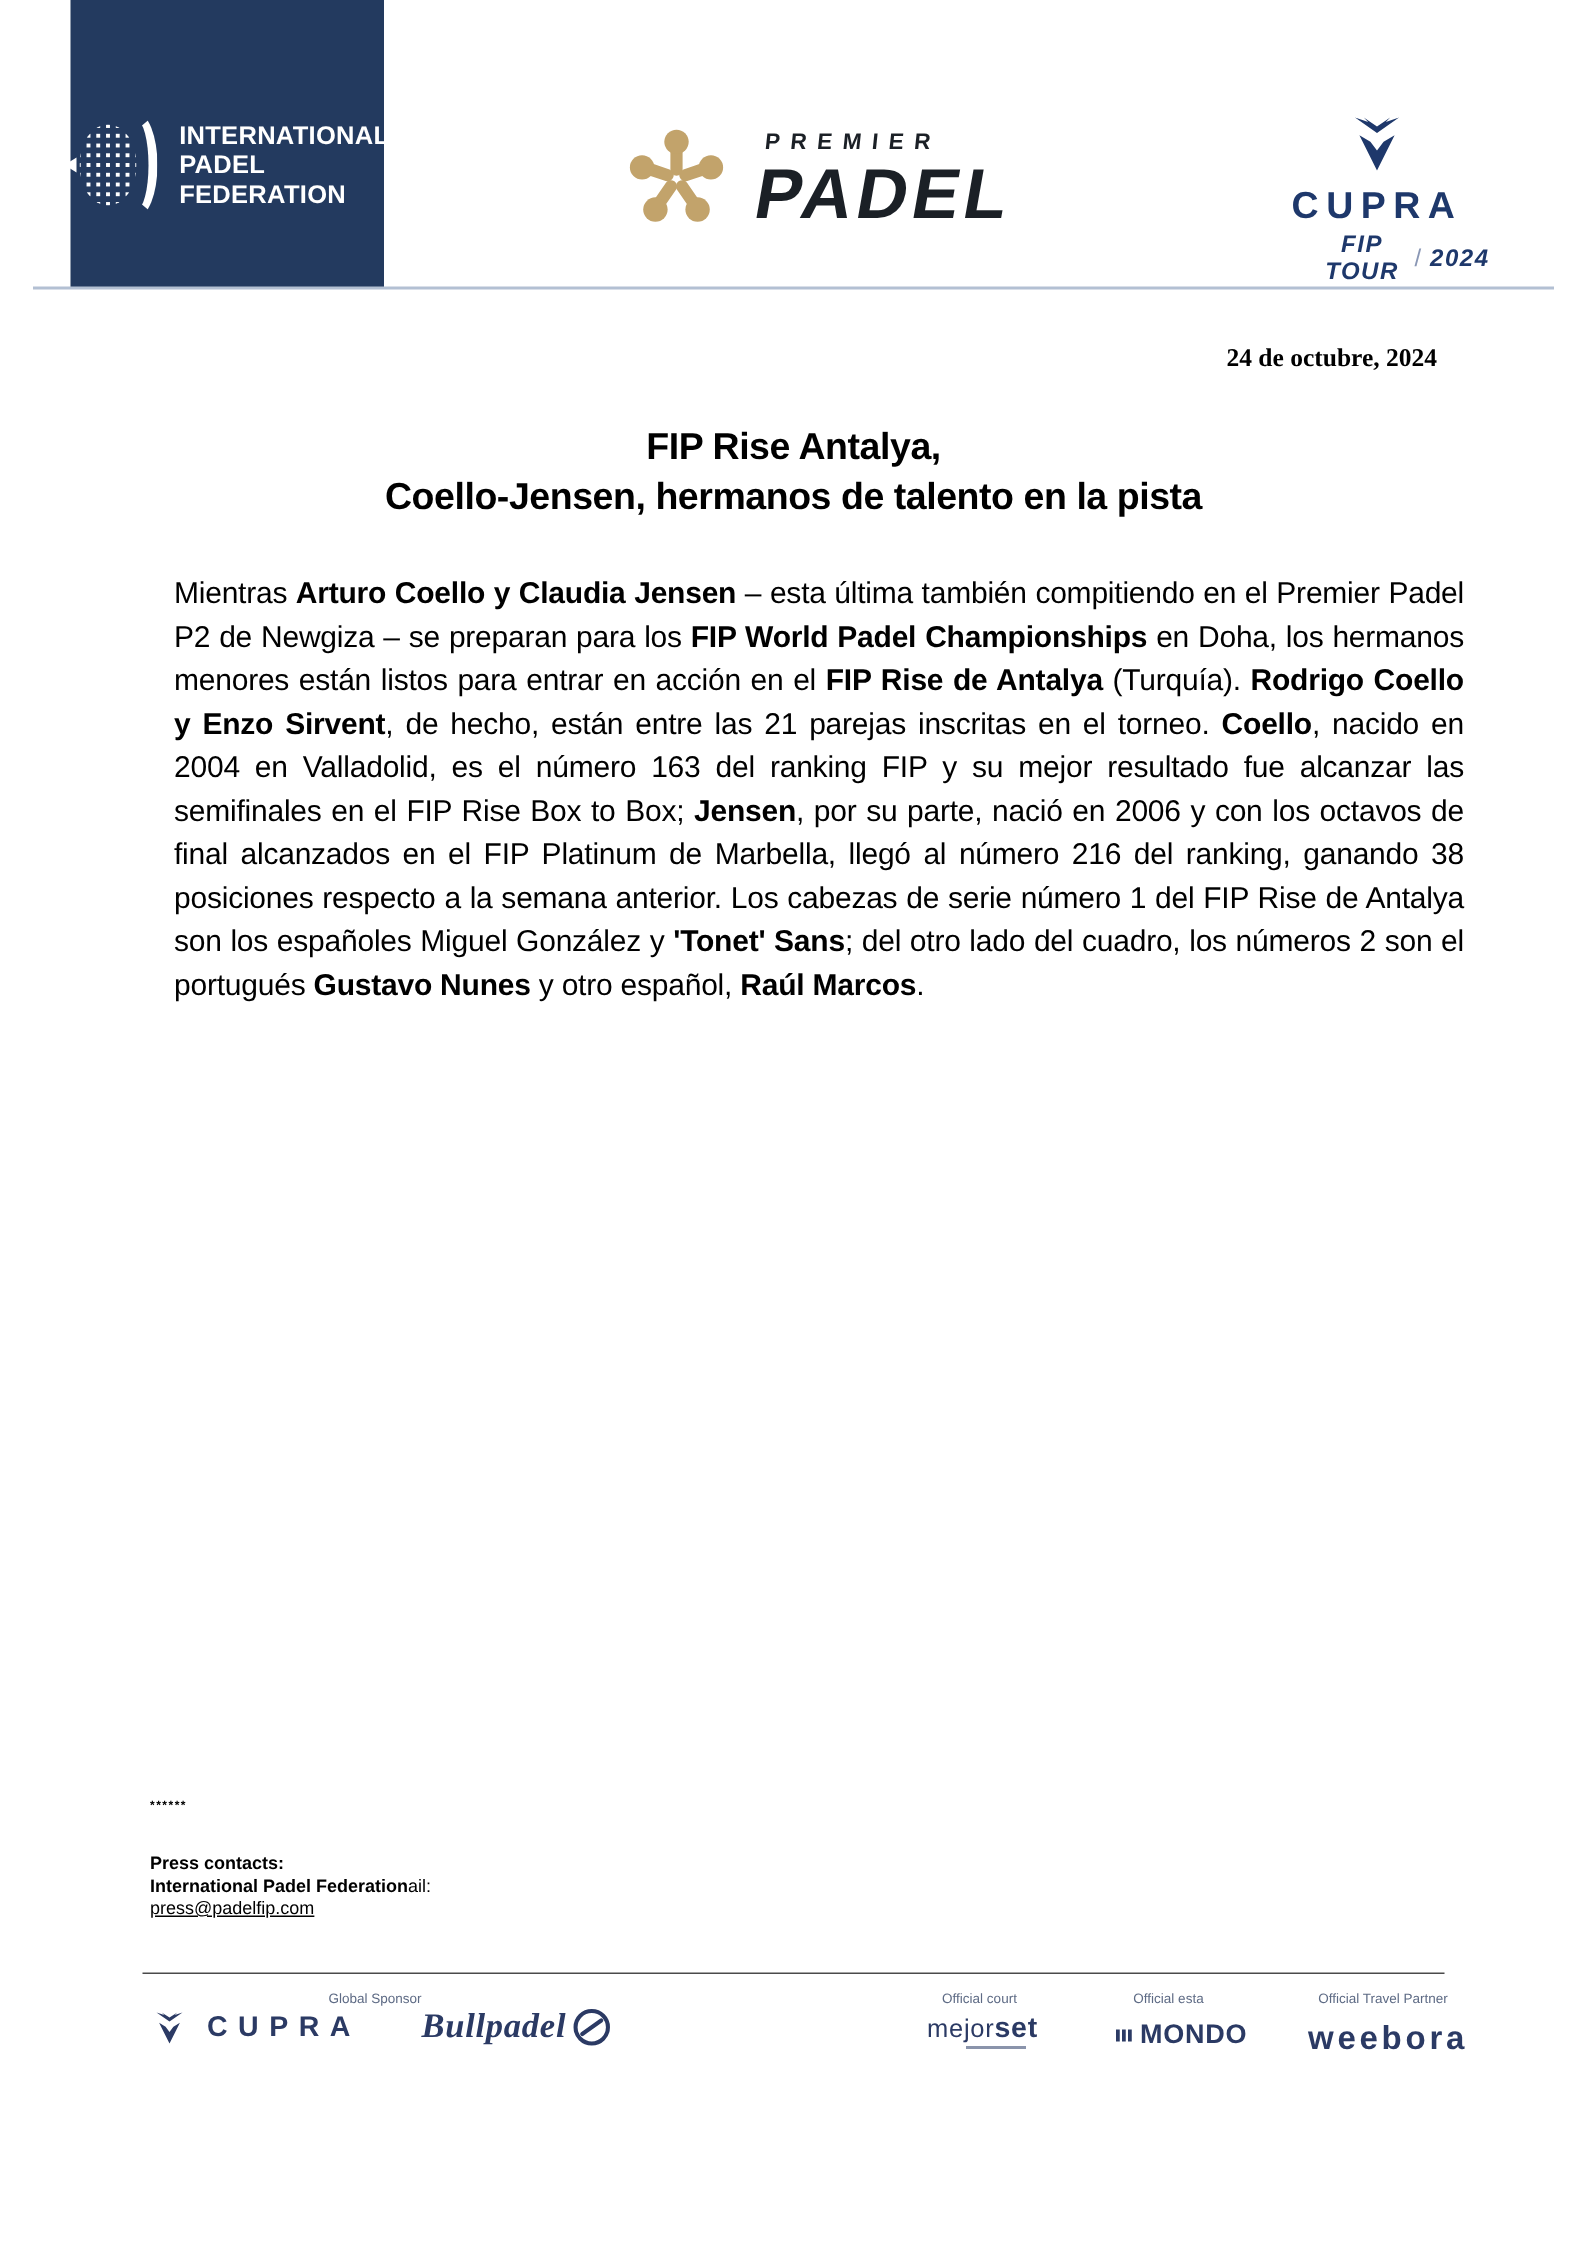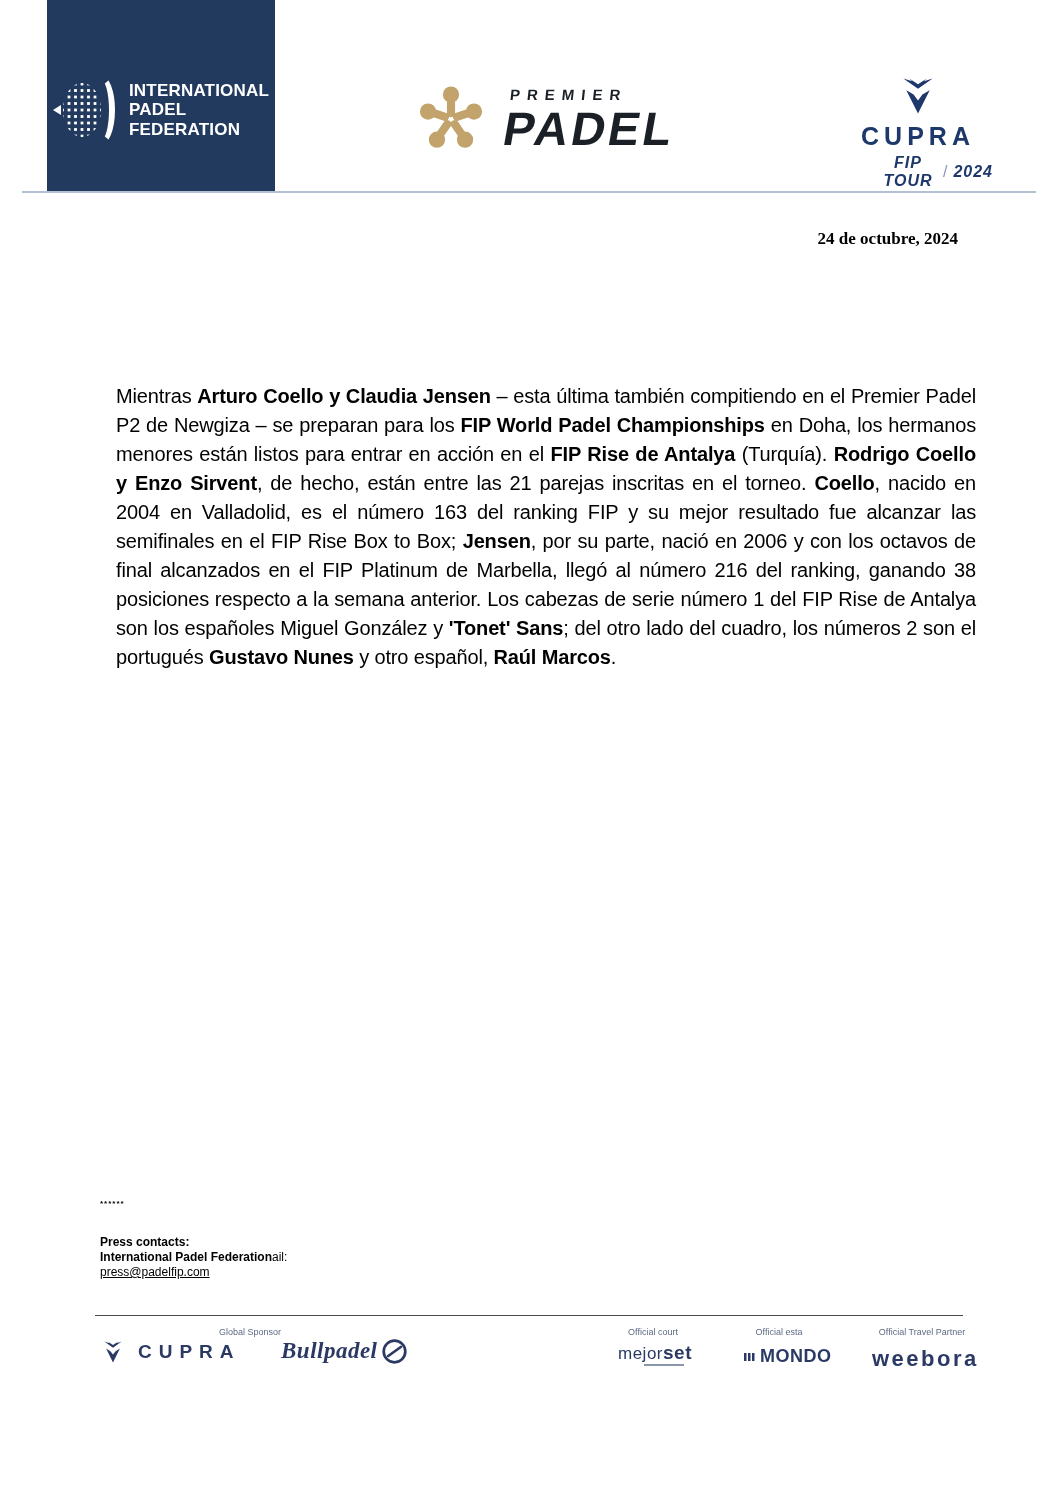--- a/index.html
+++ b/index.html
@@ -5,21 +5,21 @@
   :root{
     --navy:#233a5f; --gold:#c2a36b; --premier-dark:#1b2026;
     --cupra-navy:#1e386b; --footer-navy:#2b3a64; --rule-blue:#b3c0d3;
   }
   *{box-sizing:border-box;}
   html,body{margin:0;padding:0;}
   body{width:1058px;height:1497px;position:relative;background:#ffffff;
        font-family:"Liberation Sans", sans-serif;color:#000;overflow:hidden;}
 
   
-  .ipf-box{position:absolute;left:47px;top:0;width:228px;height:192px;background:var(--navy);
+  .ipf-box{position:absolute;left:47px;top:0;width:209px;height:192px;background:var(--navy);
            display:flex;align-items:center;justify-content:center;}
   .ipf-logo{display:flex;align-items:center;gap:12px;margin-top:28px;}
   .ipf-mark{position:relative;width:64px;height:70px;}
   .ipf-tri{position:absolute;left:0;top:30px;width:0;height:0;
            border-top:5px solid transparent;border-bottom:5px solid transparent;
            border-right:8px solid #fff;}
   .ipf-dots{position:absolute;left:10px;top:8px;width:38px;height:54px;border-radius:50%;
             background-image:radial-gradient(circle,#fff 1.4px,transparent 1.6px);
             background-size:6.5px 6.5px;background-position:center;}
   .ipf-arc{position:absolute;left:34px;top:0;width:28px;height:70px;border:5px solid transparent;
@@ -126,20 +126,22 @@
     <span class="cupra-sep">/</span>
     <span>2024</span>
   </div>
 </div>
 
 <div class="header-rule"></div>
 
 <div class="date">24 de octubre, 2024</div>
 
 <div class="title">
+  <div>FIP Rise Antalya,</div>
+  <div>Coello-Jensen, hermanos de talento en la pista</div>
 </div>
 
 <div class="body-text"><span>Mientras </span><b>Arturo Coello y Claudia Jensen</b><span> – esta última también compitiendo en el Premier Padel P2 de Newgiza – se preparan para los </span><b>FIP World Padel Championships</b><span> en Doha, los hermanos menores están listos para entrar en acción en el </span><b>FIP Rise de Antalya</b><span> (Turquía). </span><b>Rodrigo Coello y Enzo Sirvent</b><span>, de hecho, están entre las 21 parejas inscritas en el torneo. </span><b>Coello</b><span>, nacido en 2004 en Valladolid, es el número 163 del ranking FIP y su mejor resultado fue alcanzar las semifinales en el FIP Rise Box to Box; </span><b>Jensen</b><span>, por su parte, nació en 2006 y con los octavos de final alcanzados en el FIP Platinum de Marbella, llegó al número 216 del ranking, ganando 38 posiciones respecto a la semana anterior. Los cabezas de serie número 1 del FIP Rise de Antalya son los españoles Miguel González y </span><b>'Tonet' Sans</b><span>; del otro lado del cuadro, los números 2 son el portugués </span><b>Gustavo Nunes</b><span> y otro español, </span><b>Raúl Marcos</b><span>.</span></div>
 
 <div class="press">
   <div class="press-stars">******</div>
   <div class="press-label">Press contacts:</div>
   <div><b>International Padel Federation</b><span>ail:</span></div>
   <a class="press-email" href="#">press@padelfip.com</a>
 </div>

